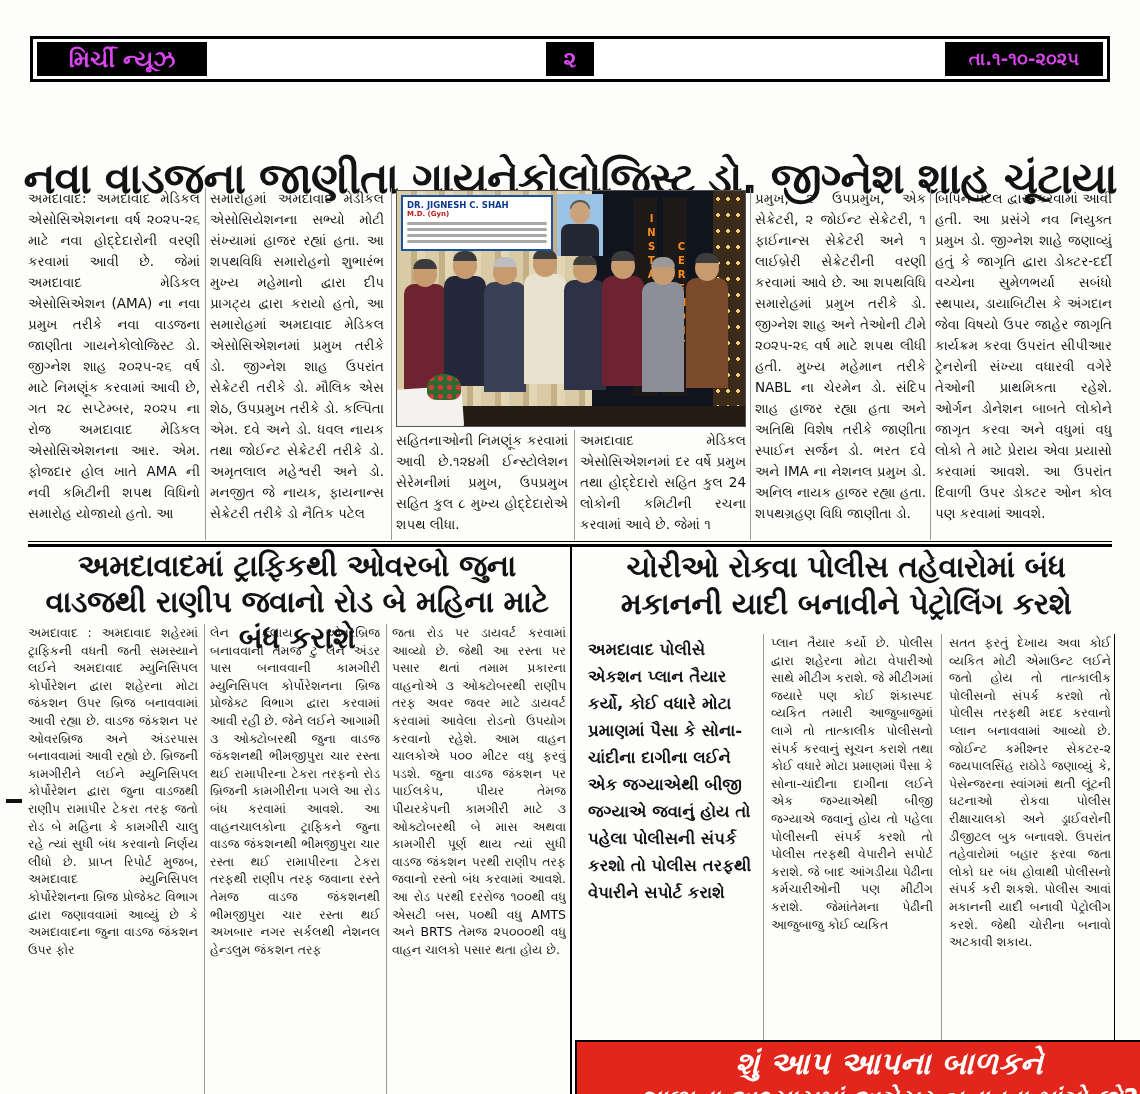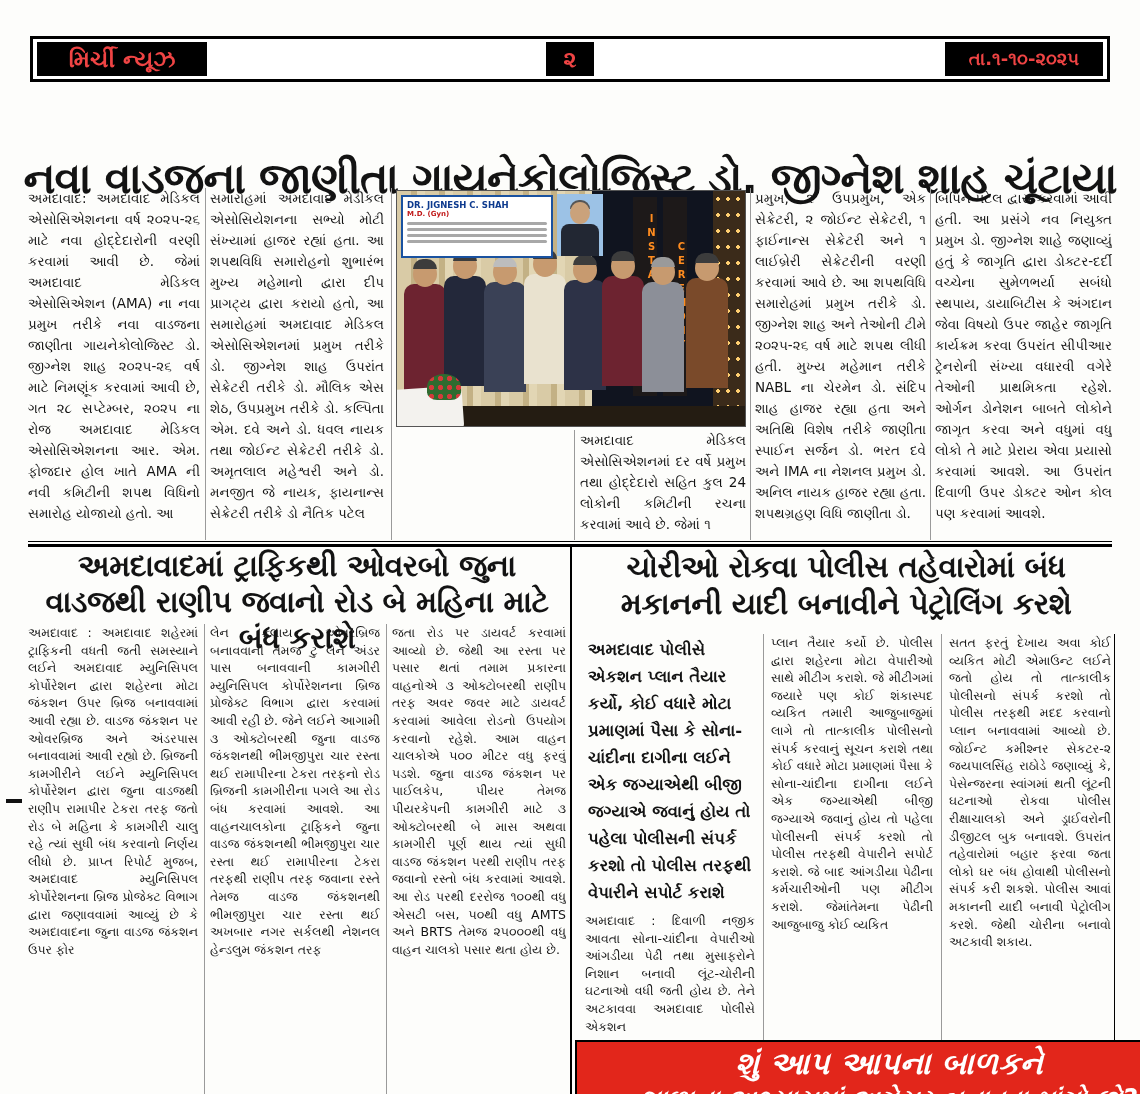--- a/index.html
+++ b/index.html
@@ -5,21 +5,21 @@
   * { margin:0; padding:0; box-sizing:border-box; }
   html,body { background:#e8e8e4; }
   .page {
     position:relative; width:1140px; height:1094px; margin:0 auto;
     background:#fdfdfb; color:#131313; overflow:hidden;
     font-family:"DejaVu Sans", sans-serif;
   }
   
   .masthead { position:absolute; left:30px; top:36px; width:1080px; height:46px;
     border:3px solid #000; background:#fff; }
-  .mast-tab { position:absolute; top:3px; bottom:3px; background:#000; color:#ef4444;
+  .mast-tab { position:absolute; top:3px; bottom:3px; background:#000; color:#d946ef;
     display:flex; align-items:center; justify-content:center; font-weight:bold; }
   .mast-name { left:4px; width:170px; font-size:23px; }
   .mast-page { left:50%; margin-left:-24px; width:48px; font-size:22px; }
   .mast-date { right:4px; width:158px; font-size:18px; }
   
   .kicker { position:absolute; left:0; top:88px; width:100%; text-align:center;
     font-size:27px; font-weight:bold; }
   .kicker span { border-bottom:3px solid #000; padding:0 6px 2px; }
   .headline1 { position:absolute; left:10px; top:128px; width:1120px; text-align:center;
     font-size:43px; font-weight:bold; letter-spacing:-1px; white-space:nowrap;margin-top:25px; }
@@ -39,21 +39,21 @@
   .vbanner { position:absolute; top:6px; width:24px; bottom:30px; color:#ff8c1f;
     writing-mode:vertical-rl; text-orientation:upright; font-weight:bold; font-size:10px;
     letter-spacing:3px; text-align:center; background:rgba(40,30,20,.55); }
   .vb1 { left:236px; } .vb2 { left:266px; }
   .vb3 { position:absolute; left:292px; top:120px; color:#ffd27a; font-size:10px; font-weight:bold;
     writing-mode:vertical-rl; letter-spacing:2px; }
   .woodpanel { position:absolute; right:0; top:0; width:32px; height:100%;
     background:#3b2b1a;
     background-image:radial-gradient(circle 2px, #ffcf70 0 1.6px, transparent 2px);
     background-size:10px 16px; }
-  .idcard { position:absolute; left:4px; top:4px; width:152px; height:63px; background:#fff;
+  .idcard { position:absolute; left:4px; top:4px; width:152px; height:56px; background:#fff;
     border:2px solid #1a52a0; padding:3px 4px; z-index:5; }
   .idname { font-size:8.5px; font-weight:bold; color:#0d3a8e; line-height:10px; }
   .iddeg { font-size:7px; color:#c01818; font-weight:bold; line-height:9px; }
   .idline { height:3px; background:#a8a8a8; margin-top:3px; border-radius:2px; }
   .portrait { position:absolute; left:160px; top:3px; width:46px; height:62px;
     background:#9cc2e6; z-index:5; overflow:hidden; }
   .p-head { position:absolute; left:13px; top:8px; width:20px; height:22px; border-radius:50%;
     background:#caa27b; }
   .p-hairs { position:absolute; left:13px; top:6px; width:20px; height:9px;
     border-radius:10px 10px 0 0; background:#555; }
@@ -180,20 +180,21 @@
             <div class="hair"></div>
           </div>
           <div class="torso" style="background:#7a4a2a"></div>
         </div>
 
       <div class="floor"></div>
       <div class="cloth"></div>
       <div class="bouquet"></div>
     </div>
 
+    <div class="col a1txt" style="left:368px;width:172px;top:242px">સહિતનાઓની નિમણૂંક કરવામાં આવી છે.૧૨૪મી ઈન્સ્ટોલેશન સેરેમનીમાં પ્રમુખ, ઉપપ્રમુખ સહિત કુલ ૮ મુખ્ય હોદ્દેદારોએ શપથ લીધા.</div>
     <div class="vsep" style="left:546px;top:242px"></div>
     <div class="col a1txt" style="left:552px;width:166px;top:242px">અમદાવાદ મેડિકલ એસોસિએશનમાં દર વર્ષે પ્રમુખ તથા હોદ્દેદારો સહિત કુલ 24 લોકોની કમિટીની રચના કરવામાં આવે છે. જેમાં ૧</div>
 
     <div class="vsep" style="left:722px"></div>
     <div class="col" style="left:727px;width:171px">પ્રમુખ, ૨ ઉપપ્રમુખ, એક સેક્રેટરી, ૨ જોઈન્ટ સેક્રેટરી, ૧ ફાઈનાન્સ સેક્રેટરી અને ૧ લાઈબ્રેરી સેક્રેટરીની વરણી કરવામાં આવે છે. આ શપથવિધિ સમારોહમાં પ્રમુખ તરીકે ડો. જીગ્નેશ શાહ અને તેઓની ટીમે ૨૦૨૫-૨૬ વર્ષ માટે શપથ લીધી હતી. મુખ્ય મહેમાન તરીકે NABL ના ચેરમેન ડો. સંદિપ શાહ હાજર રહ્યા હતા અને અતિથિ વિશેષ તરીકે જાણીતા સ્પાઈન સર્જન ડો. ભરત દવે અને IMA ના નેશનલ પ્રમુખ ડો. અનિલ નાયક હાજર રહ્યા હતા. શપથગ્રહણ વિધિ જાણીતા ડો.</div>
     <div class="vsep" style="left:902px"></div>
     <div class="col" style="left:907px;width:177px">બિપિન પટેલ દ્વારા કરવામાં આવી હતી. આ પ્રસંગે નવ નિયુક્ત પ્રમુખ ડો. જીગ્નેશ શાહે જણાવ્યું હતું કે જાગૃતિ દ્વારા ડોક્ટર-દર્દી વચ્ચેના સુમેળભર્યા સબંધો સ્થપાય, ડાયાબિટીસ કે અંગદાન જેવા વિષયો ઉપર જાહેર જાગૃતિ કાર્યક્રમ કરવા ઉપરાંત સીપીઆર ટ્રેનરોની સંખ્યા વધારવી વગેરે તેઓની પ્રાથમિકતા રહેશે. ઓર્ગન ડોનેશન બાબતે લોકોને જાગૃત કરવા અને વધુમાં વધુ લોકો તે માટે પ્રેરાય એવા પ્રયાસો કરવામાં આવશે. આ ઉપરાંત દિવાળી ઉપર ડોક્ટર ઓન કોલ પણ કરવામાં આવશે.</div>
   </div>
 
   <div class="hrule" style="top:541px"></div>
@@ -206,21 +207,20 @@
     <div class="vsep" style="left:358px"></div>
     <div class="col" style="left:364px;width:174px">જતા રોડ પર ડાયવર્ટ કરવામાં આવ્યો છે. જેથી આ રસ્તા પર પસાર થતાં તમામ પ્રકારના વાહનોએ ૩ ઓક્ટોબરથી રાણીપ તરફ અવર જવર માટે ડાયવર્ટ કરવામાં આવેલા રોડનો ઉપયોગ કરવાનો રહેશે. આમ વાહન ચાલકોએ ૫૦૦ મીટર વધુ ફરવું પડશે. જુના વાડજ જંકશન પર પાઈલકેપ, પીયર તેમજ પીયરકેપની કામગીરી માટે ૩ ઓક્ટોબરથી બે માસ અથવા કામગીરી પૂર્ણ થાય ત્યાં સુધી વાડજ જંકશન પરથી રાણીપ તરફ જવાનો રસ્તો બંધ કરવામાં આવશે. આ રોડ પરથી દરરોજ ૧૦૦થી વધુ એસટી બસ, ૫૦થી વધુ AMTS અને BRTS તેમજ ૨૫૦૦૦થી વધુ વાહન ચાલકો પસાર થતા હોય છે.</div>
   </div>
 
   <div class="center-div"></div>
 
   <div class="a3head">ચોરીઓ રોકવા પોલીસ તહેવારોમાં બંધ મકાનની યાદી બનાવીને પેટ્રોલિંગ કરશે</div>
   <div class="a3cols">
     <div class="col" style="left:2px;width:170px;text-align:left">
       <div class="a3intro">અમદાવાદ પોલીસે એકશન પ્લાન તૈયાર કર્યો, કોઈ વધારે મોટા પ્રમાણમાં પૈસા કે સોના-ચાંદીના દાગીના લઈને એક જગ્યાએથી બીજી જગ્યાએ જવાનું હોય તો પહેલા પોલીસની સંપર્ક કરશો તો પોલીસ તરફથી વેપારીને સપોર્ટ કરાશે</div>
-      <div class="a3colAbody">અમદાવાદ : દિવાળી નજીક આવતા સોના-ચાંદીના વેપારીઓ આંગડીયા પેઢી તથા મુસાફરોને નિશાન બનાવી લૂંટ-ચોરીની ઘટનાઓ વધી જતી હોય છે. તેને અટકાવવા અમદાવાદ પોલીસે એકશન</div>
     </div>
     <div class="vsep" style="left:180px"></div>
     <div class="col" style="left:188px;width:162px">પ્લાન તૈયાર કર્યો છે. પોલીસ દ્વારા શહેરના મોટા વેપારીઓ સાથે મીટીગ કરાશે. જે મીટીગમાં જયારે પણ કોઈ શંકાસ્પદ વ્યકિત તમારી આજુબાજુમાં લાગે તો તાત્કાલીક પોલીસનો સંપર્ક કરવાનું સૂચન કરાશે તથા કોઈ વધારે મોટા પ્રમાણમાં પૈસા કે સોના-ચાંદીના દાગીના લઈને એક જગ્યાએથી બીજી જગ્યાએ જવાનું હોય તો પહેલા પોલીસની સંપર્ક કરશો તો પોલીસ તરફથી વેપારીને સપોર્ટ કરાશે. જે બાદ આંગડીયા પેઢીના કર્મચારીઓની પણ મીટીગ કરાશે. જેમાંતેમના પેઢીની આજુબાજુ કોઈ વ્યકિત</div>
     <div class="vsep" style="left:358px"></div>
     <div class="col" style="left:366px;width:162px">સતત ફરતું દેખાય અવા કોઈ વ્યકિત મોટી એમાઉન્ટ લઈને જતો હોય તો તાત્કાલીક પોલીસનો સંપર્ક કરશો તો પોલીસ તરફથી મદદ કરવાનો પ્લાન બનાવવામાં આવ્યો છે. જોઈન્ટ કમીશ્નર સેકટર-૨ જયપાલસિંહ રાઠોડે જણાવ્યું કે, પેસેન્જરના સ્વાંગમાં થતી લૂંટની ઘટનાઓ રોકવા પોલીસ રીક્ષાચાલકો અને ડ્રાઈવરોની ડીજીટલ બુક બનાવશે. ઉપરાંત તહેવારોમાં બહાર ફરવા જતા લોકો ઘર બંધ હોવાથી પોલીસનો સંપર્ક કરી શકશે. પોલીસ આવાં મકાનની યાદી બનાવી પેટ્રોલીગ કરશે. જેથી ચોરીના બનાવો અટકાવી શકાય.</div>
   </div>
 
   <div class="banner">
     <div class="banner-l1">શું આપ આપના બાળકને</div>
     <div class="banner-l2">શાળાના અભ્યાસમાં અગ્રેસર બનાવવા માંગો છો?</div>

